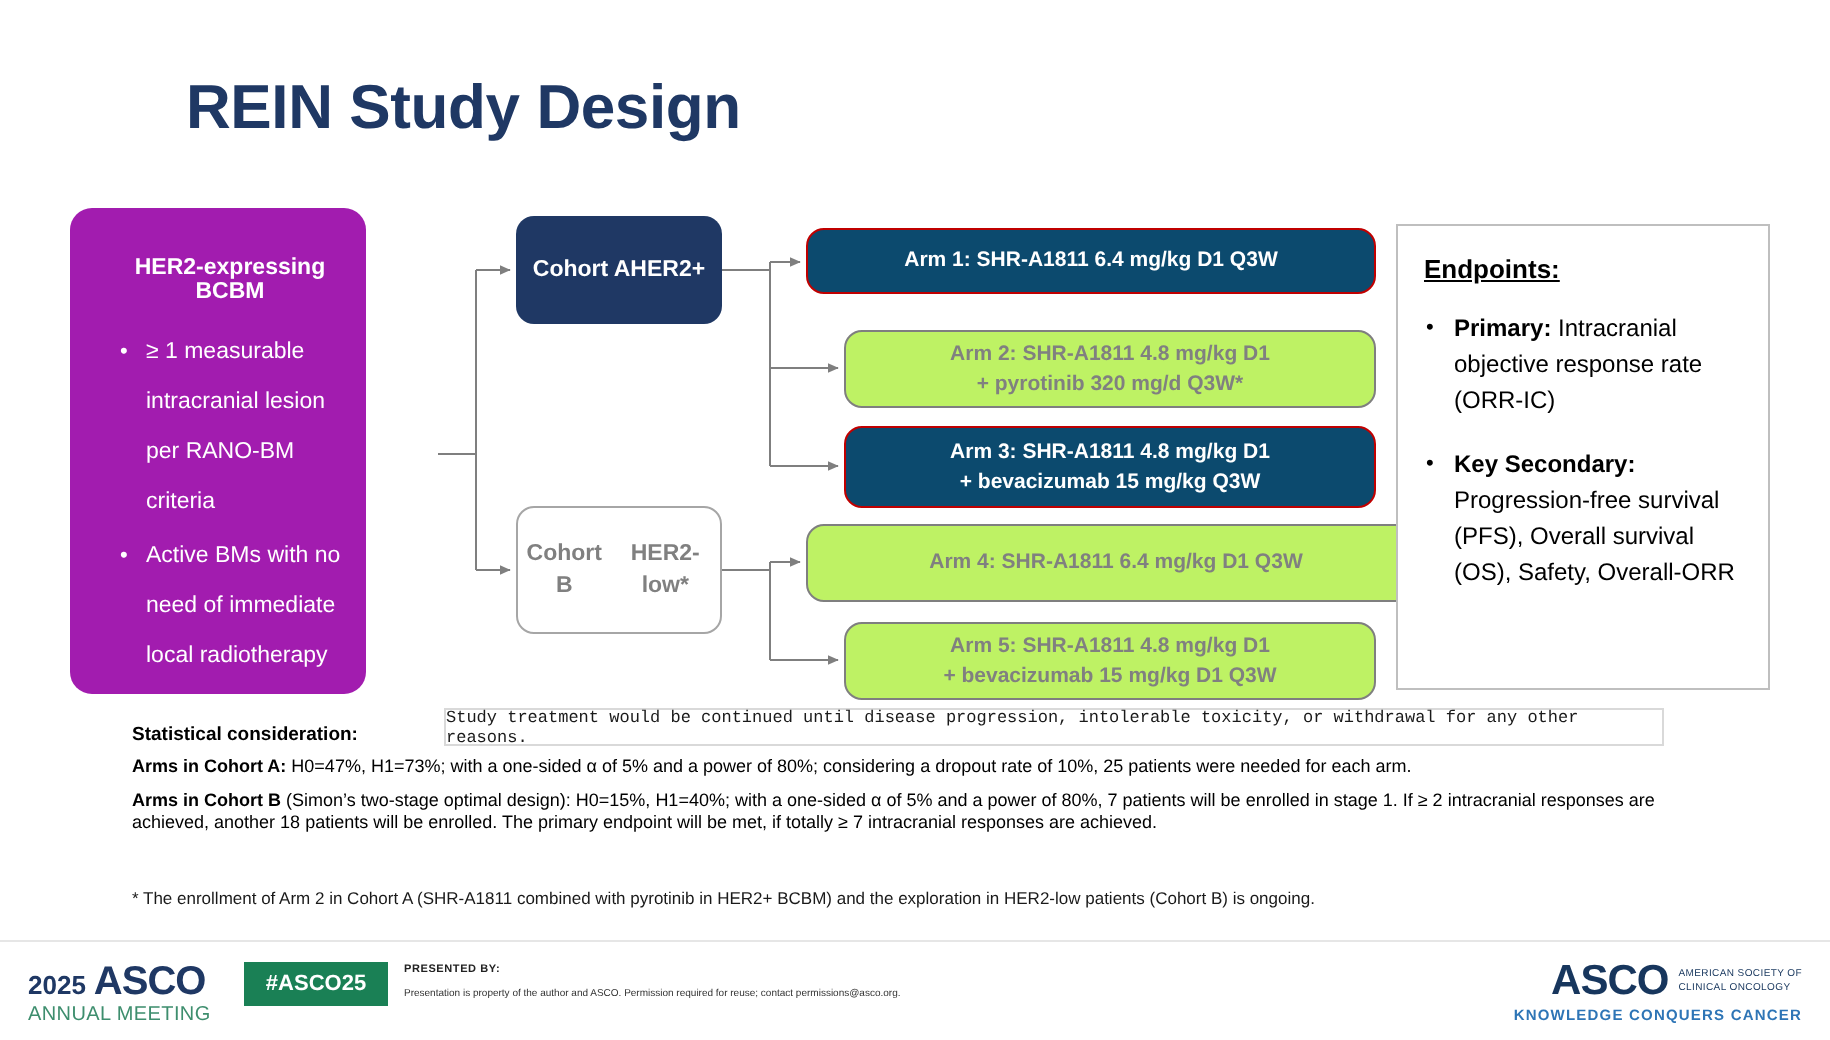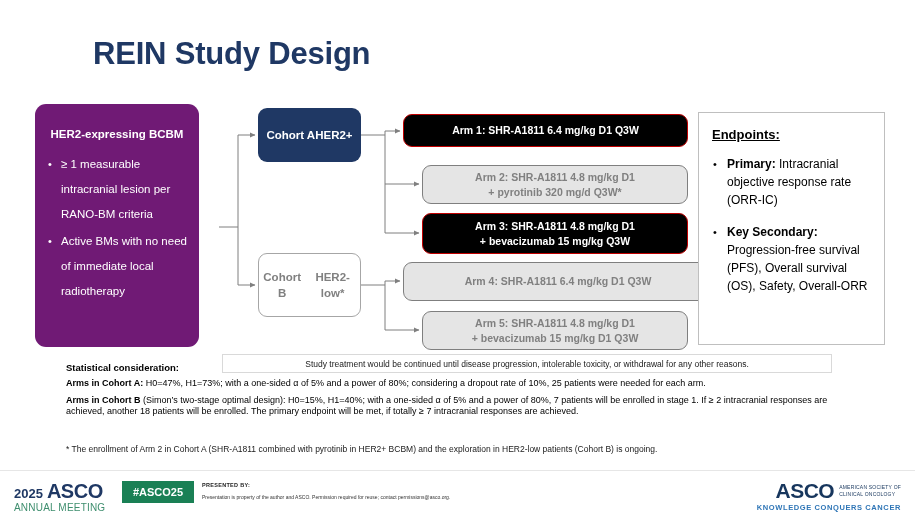--- a/index.html
+++ b/index.html
@@ -32,26 +32,26 @@
     letter-spacing: -0.2px;
     white-space: nowrap;
     margin-left: 41px;
   }
 
   
   .pop-box {
     position: absolute;
     left: 35px;
     top: 104px;
-    width: 164px;
+    width: 148px;
     height: 243px;
-    background: #701a75;
+    background: #a21caf;
     border-radius: 11px;
     box-sizing: border-box;
-    padding: 24px 12px 10px 12px;
+    padding: 24px 12px 10px 24px;
     color: #ffffff;
   }
   .pop-head {
     font-size: 11.5px;
     font-weight: bold;
     text-align: center;
     margin-bottom: 12px;
   }
   .pop-list {
     margin: 0;
@@ -114,26 +114,26 @@
     flex-direction: column;
     align-items: center;
     justify-content: center;
     text-align: center;
     font-size: 10.5px;
     font-weight: bold;
     line-height: 15px;
     padding: 2px 6px;
   }
   .arm.red {
-    background: #000000;
+    background: #0c4a6e;
     color: #ffffff;
     border: 1px solid #C00000;
   }
   .arm.plain {
-    background: #e5e5e5;
+    background: #bef264;
     color: #808080;
     border: 1px solid #7F7F7F;
   }
   .arm1 { left: 403px; top: 114px; width: 285px; height: 33px; }
   .arm2 { left: 422px; top: 165px; width: 266px; height: 39px; }
   .arm3 { left: 422px; top: 213px; width: 266px; height: 41px; }
   .arm4 { left: 403px; top: 262px; width: 310px; height: 39px; }
   .arm5 { left: 422px; top: 311px; width: 266px; height: 39px; }
 
   
@@ -189,20 +189,21 @@
     width: 610px;
     height: 19px;
     box-sizing: border-box;
     border: 1px solid #D9D9D9;
     background: #ffffff;
     display: flex;
     align-items: center;
     justify-content: center;
     font-size: 8.5px;
     color: #1a1a1a;
+    font-family: Liberation Mono, monospace;
   }
 
   
   .stats {
     position: absolute;
     left: 66px;
     top: 362px;
     width: 790px;
   }
   .stats-head {

